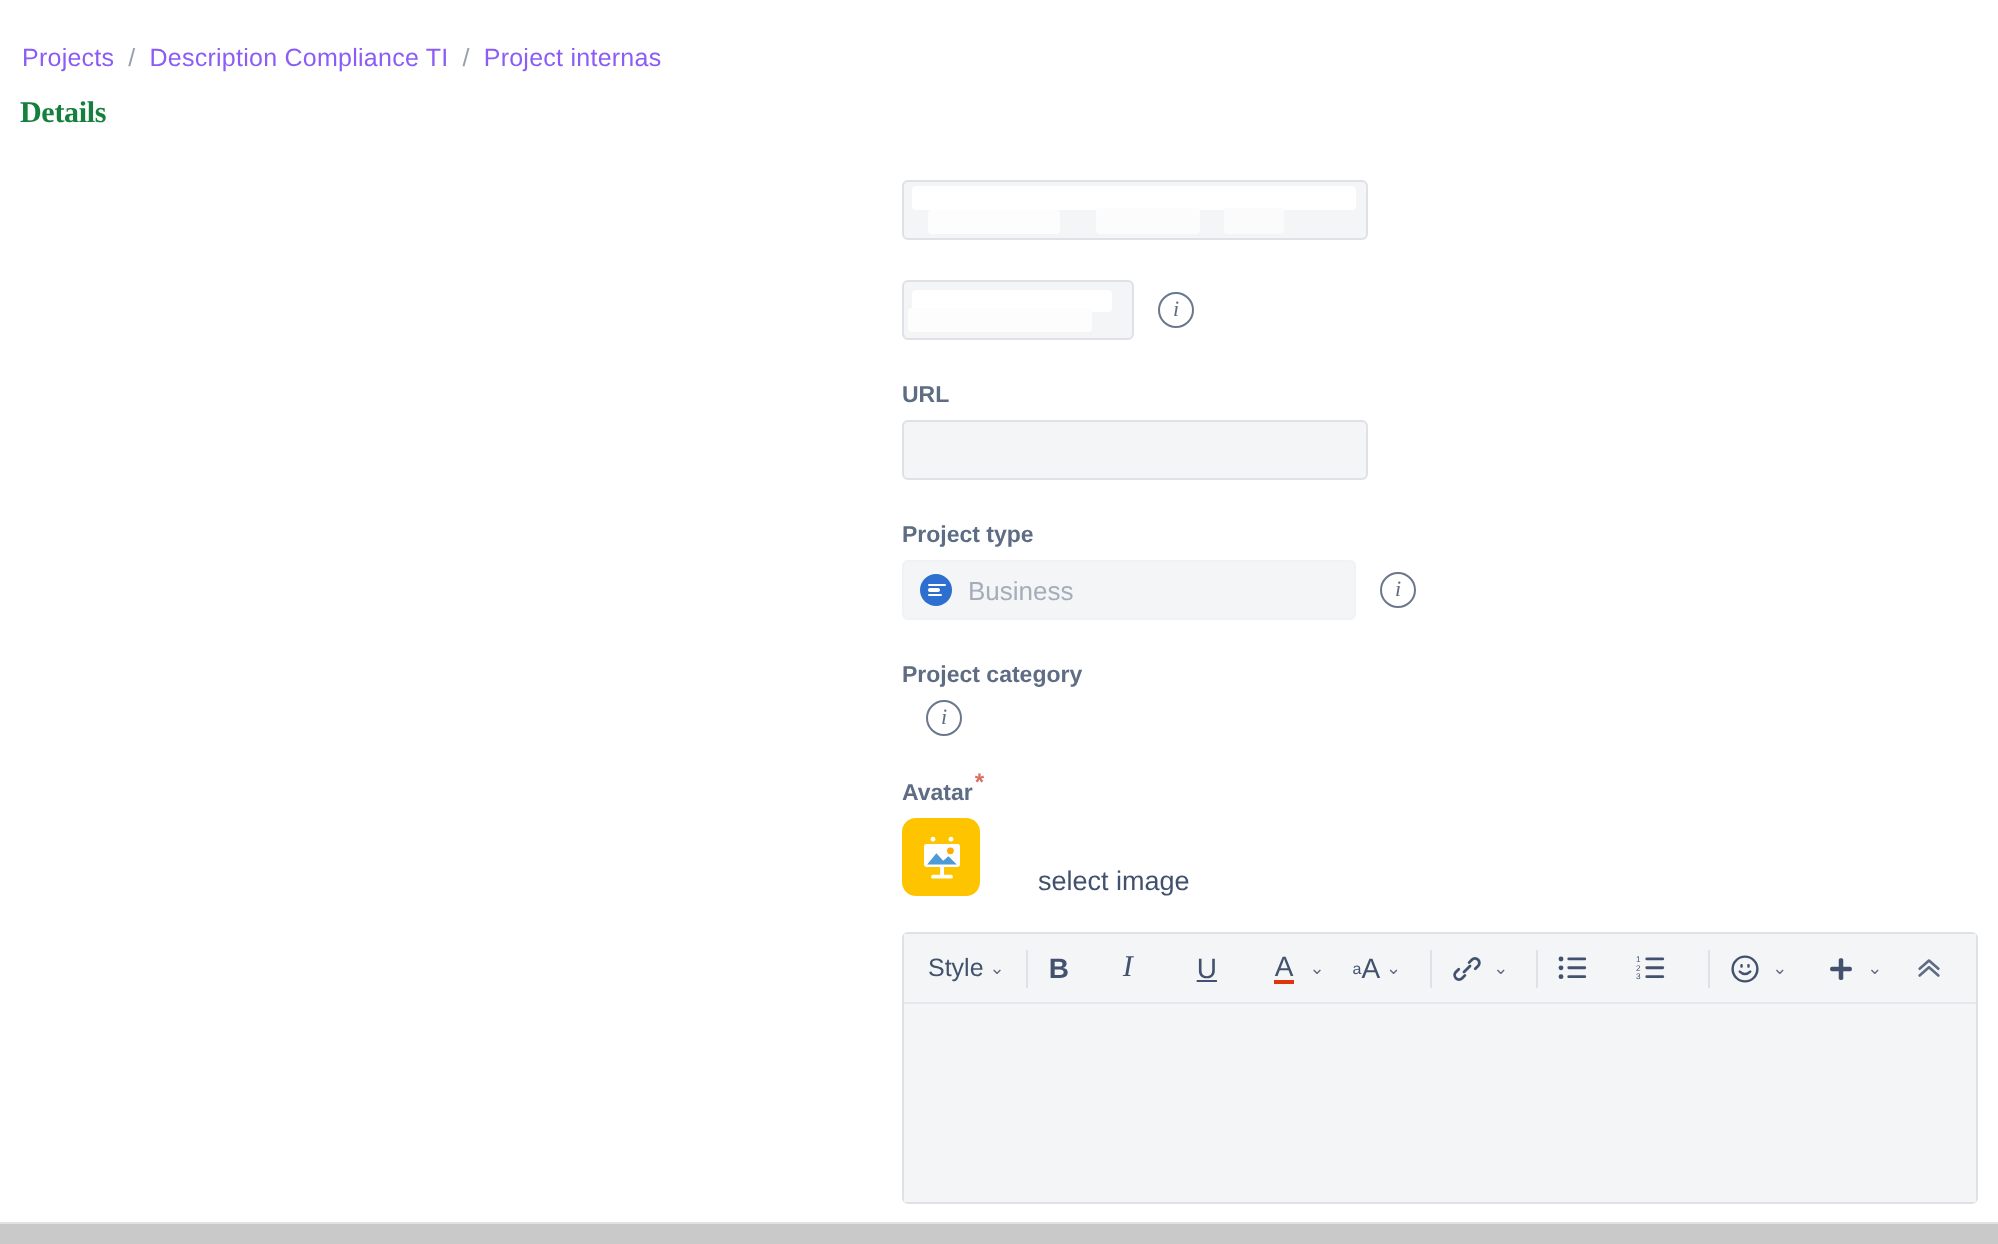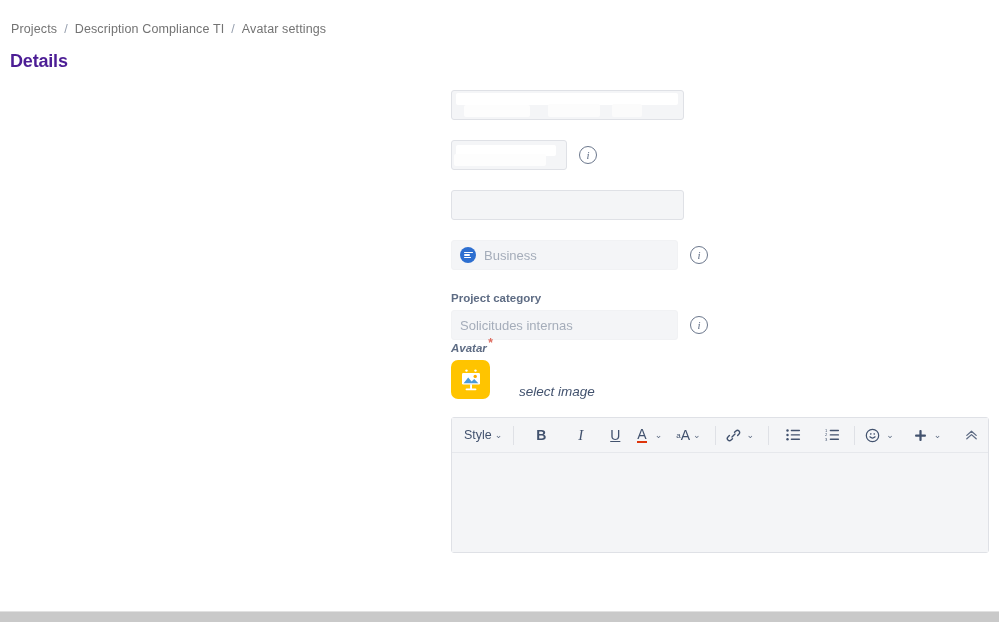--- a/index.html
+++ b/index.html
@@ -22,35 +22,36 @@
     position: absolute;
     left: 11px;
     top: 22px;
     font-size: 12.5px;
     color: #6B778C;
     letter-spacing: 0.01em;
     white-space: nowrap;
     display: flex;
     align-items: center;
   }
-  .breadcrumb .crumb { color: #737373; text-decoration: none; }
+  .breadcrumb .crumb { color: #8b5cf6; text-decoration: none; }
   .breadcrumb .sep {
     color: #97A0AF;
     margin: 0 7px;
   }
 
   
   .page-title {
     position: absolute;
     left: 10px;
     top: 39px;
-    font-size: 18px;
+    font-size: 15px;
     font-weight: bold;
-    color: #4c1d95;
+    color: #15803d;
     letter-spacing: -0.01em;
+    font-family: Liberation Serif, serif;
   }
 
   
   .form-col {
     position: absolute;
     left: 451px;
     top: 90px;
     width: 540px;
   }
   .field { position: relative; }
@@ -179,21 +180,21 @@
     display: flex;
     align-items: center;
     padding: 0 6px 0 8px;
     border-bottom: 1px solid #E6E8EC;
     background: #F4F5F7;
     box-sizing: border-box;
   }
   .tb-btn {
     display: flex;
     align-items: center;
-    justify-content: flex-end;
+    justify-content: space-between;
     height: 24px;
     min-width: 22px;
     padding: 0 3px;
     color: #42526E;
     font-size: 14px;
     cursor: pointer;
     border-radius: 3px;
   }
   .tb-btn.style-btn { font-size: 12.5px; padding: 0 4px; }
   .tb-sep {
@@ -242,21 +243,21 @@
   }
 </style>
 </head>
 <body>
 
 <div class="breadcrumb">
   <span class="crumb">Projects</span>
   <span class="sep">/</span>
   <span class="crumb">Description Compliance TI</span>
   <span class="sep">/</span>
-  <span class="crumb">Avatar settings</span>
+  <span class="crumb">Project internas</span>
 </div>
 
 <h1 class="page-title">Details</h1>
 
 <div class="form-col">
 
   <div class="field" style="margin-bottom:20px;">
     <div class="input-row">
       <div class="text-input w-name">
         <span></span>
@@ -273,56 +274,59 @@
       <div class="text-input w-key">
         <span></span>
         <span class="redacted key-a"></span>
         <span class="redacted key-b"></span>
       </div>
       <span class="info-icon">i</span>
     </div>
   </div>
 
   <div class="field" style="margin-bottom:20px;">
+    <label class="field-label">
+      <span>URL</span>
+    </label>
     <div class="input-row">
       <div class="text-input w-url">
         <span></span>
       </div>
     </div>
   </div>
 
   <div class="field" style="margin-bottom:20px;">
+    <label class="field-label">
+      <span>Project type</span>
+    </label>
     <div class="input-row">
       <div class="text-input w-type disabled">
         <span class="ptype-icon">
           <span class="bars">
               <i></i>
               <i></i>
               <i></i>
             </span>
         </span>
         <span>Business</span>
       </div>
       <span class="info-icon">i</span>
     </div>
   </div>
 
-  <div class="field" style="">
+  <div class="field" style="margin-bottom:21px;">
     <label class="field-label">
       <span>Project category</span>
     </label>
     <div class="input-row">
-      <div class="text-input w-type disabled">
-        <span>Solicitudes internas</span>
-      </div>
       <span class="info-icon">i</span>
     </div>
   </div>
 
-  <div class="field" style="margin-bottom:18px;font-style:italic;">
+  <div class="field" style="margin-bottom:18px;">
     <label class="field-label">
       <span>Avatar</span><span class="req">*</span>
     </label>
     <div class="avatar-row">
       <div class="avatar-tile">
         <svg width="24" height="22" viewBox="0 0 24 22">
           <circle cx="7.5" cy="1.6" r="1.2" fill="#ffffff"></circle>
           <circle cx="16.5" cy="1.6" r="1.2" fill="#ffffff"></circle>
           <rect x="3" y="4" width="18" height="11.5" rx="1.2" fill="#ffffff"></rect>
           <circle cx="16.2" cy="7.4" r="1.7" fill="#FFAB00"></circle>

